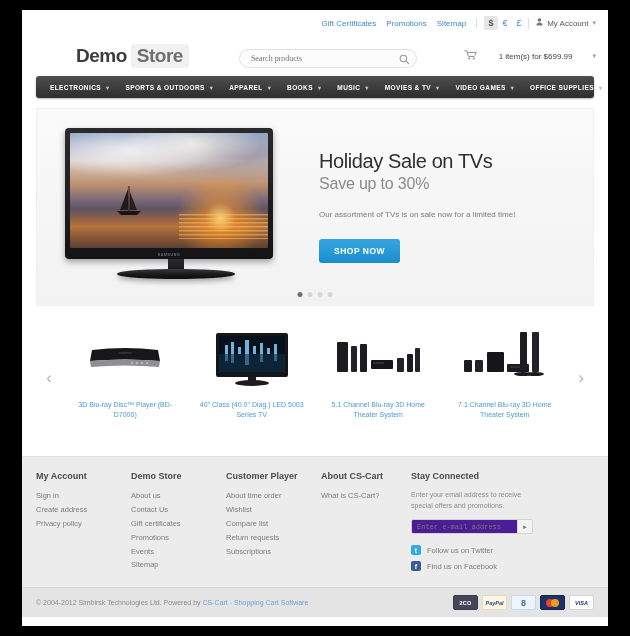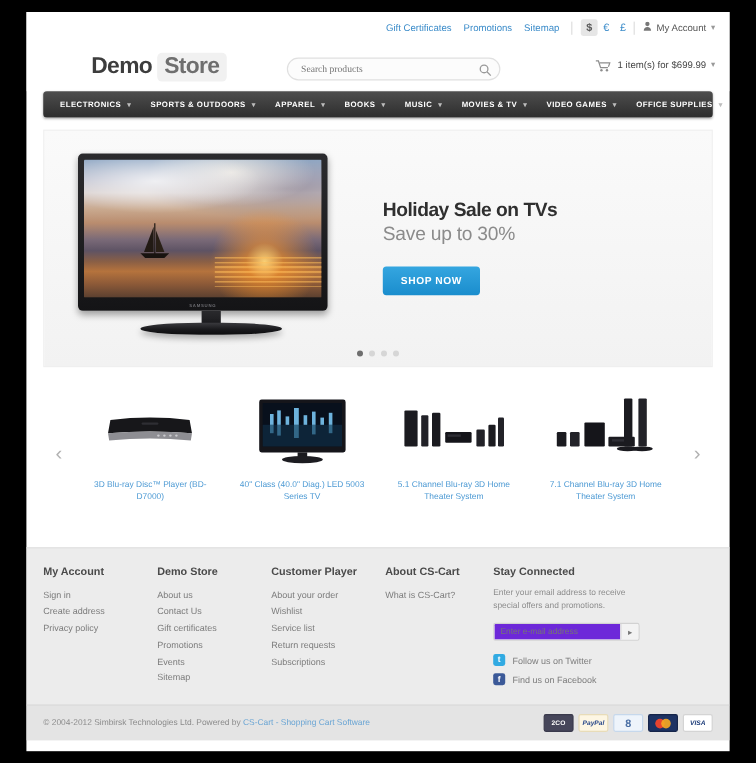--- a/index.html
+++ b/index.html
@@ -63,22 +63,22 @@
     width: 100%; height: 100%; border: 1px solid #e0e0e0; border-radius: 10px;
     background: #fcfcfc; font-size: 8px; color: #a9a9a9;
     padding: 0 22px 0 11px; font-family: Liberation Serif, serif;
     outline: none;
   }
   .search-btn {
     position: absolute; right: 7px; top: 4px;
     width: 11px; height: 11px; cursor: pointer;
   }
   .cart-area {
-    margin-left: auto; display: flex; 
-    font-size: 8px; color: #444;
+    margin-left: auto; display: flex; align-items: center;
+    font-size: 8px; color: #444; gap: 16px;
   }
   .cart-icon { margin-right: 6px; color: #888; font-size: 11px; }
 
   
   .navwrap { padding: 0 14px; }
   .nav {
     height: 22px; background: linear-gradient(to bottom, #4e4e4e, #2d2d2d);
     border-radius: 3px; display: flex; align-items: center;
     padding: 0 6px; box-shadow: 0 1px 2px rgba(0,0,0,.3);
   }
@@ -140,21 +140,21 @@
   }
   .tv-base {
     position: absolute; left: 50%; transform: translateX(-50%);
     top: 147px; width: 118px; height: 10px;
     background: linear-gradient(to bottom,#3a3a3e 0%, #19191c 55%, #0d0d0f 100%);
     border-radius: 50%/60%;
     box-shadow: 0 3px 5px rgba(0,0,0,.3);
   }
   .hero-copy { margin-left: 18px; width: 250px; }
   .hero-h1 {
-    font-size: 16px; color: #2f2f2f; font-weight: bold; letter-spacing: -0.4px;
+    font-size: 20px; color: #2f2f2f; font-weight: normal; letter-spacing: -0.4px;
     line-height: 1.05;
   }
   .hero-h2 {
     font-size: 16px; color: #8b8b8b; font-weight: normal; margin-top: 3px;
     letter-spacing: -0.2px;
   }
   .hero-p {
     font-size: 8px; color: #7b7b7b; margin-top: 15px; line-height: 1.65;
   }
   .shop-btn {
@@ -213,21 +213,21 @@
   .f-cust   { width: 95px; }
   .f-about  { width: 90px; }
   .f-stay   { flex: 1; }
   .stay-desc { font-size: 7px; color: #8d8d8d; line-height: 1.6; width: 120px; }
   .news-wrap {
     margin-top: 8px; display: flex; width: 122px; height: 15px;
     border: 1px solid #d2d2d2; background: #fff; border-radius: 2px; overflow: hidden;
   }
   .news-input {
     flex: 1; border: none; outline: none; font-size: 7px; color: #b3b3b3;
-    padding: 0 5px; font-family: Liberation Sans, sans-serif; background: #6d28d9;
+    padding: 0 5px; font-family: Liberation Mono, monospace; background: #4c1d95;
   }
   .news-btn {
     width: 15px; background: #f3f3f3; border-left: 1px solid #dcdcdc;
     display: flex; align-items: center; justify-content: center;
     color: #777; font-size: 7px; cursor: pointer;
   }
   .social { margin-top: 11px; }
   .social-row {
     display: flex; align-items: center; margin-bottom: 6px; cursor: pointer;
   }
@@ -374,20 +374,21 @@
             </div>
           </div>
           <div class="tv-logo">SAMSUNG</div>
         </div>
         <div class="tv-neck"></div>
         <div class="tv-base"></div>
       </div>
       <div class="hero-copy">
         <div class="hero-h1">Holiday Sale on TVs</div>
         <div class="hero-h2">Save up to 30%</div>
+        <div class="hero-p">Our assortment of TVs is on sale now for a limited time!</div>
         <button class="shop-btn">SHOP NOW</button>
       </div>
       <div class="hero-dots">
         <span class="hdot active"></span>
         <span class="hdot"></span>
         <span class="hdot"></span>
         <span class="hdot"></span>
       </div>
     </div>
   </div>
@@ -495,23 +496,23 @@
         <li>Contact Us</li>
         <li>Gift certificates</li>
         <li>Promotions</li>
         <li>Events</li>
         <li>Sitemap</li>
       </ul>
     </div>
     <div class="fcol f-cust">
       <h4>Customer Player</h4>
       <ul>
-        <li>About your order</li>
+        <li>About time order</li>
         <li>Wishlist</li>
-        <li>Service list</li>
+        <li>Compare list</li>
         <li>Return requests</li>
         <li>Subscriptions</li>
       </ul>
     </div>
     <div class="fcol f-about">
       <h4>About CS-Cart</h4>
       <ul>
         <li>What is CS-Cart?</li>
       </ul>
     </div>

